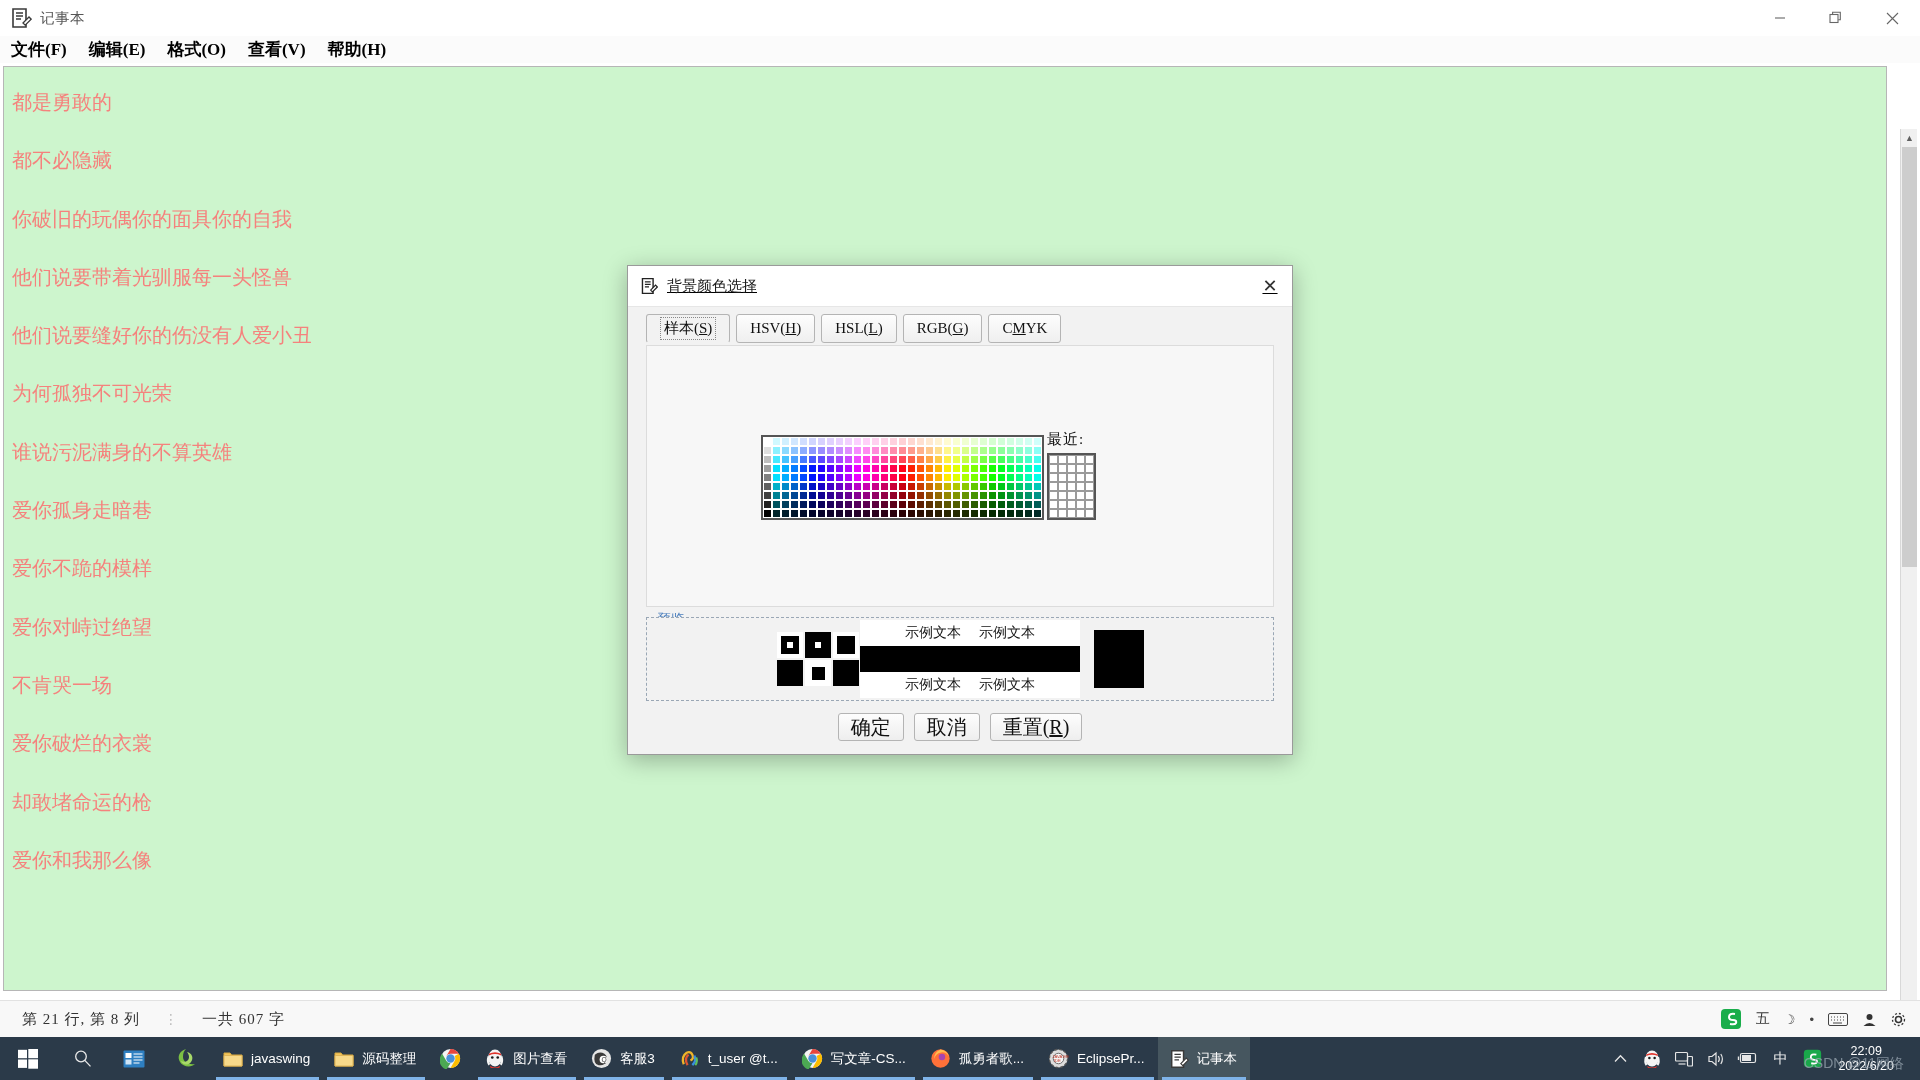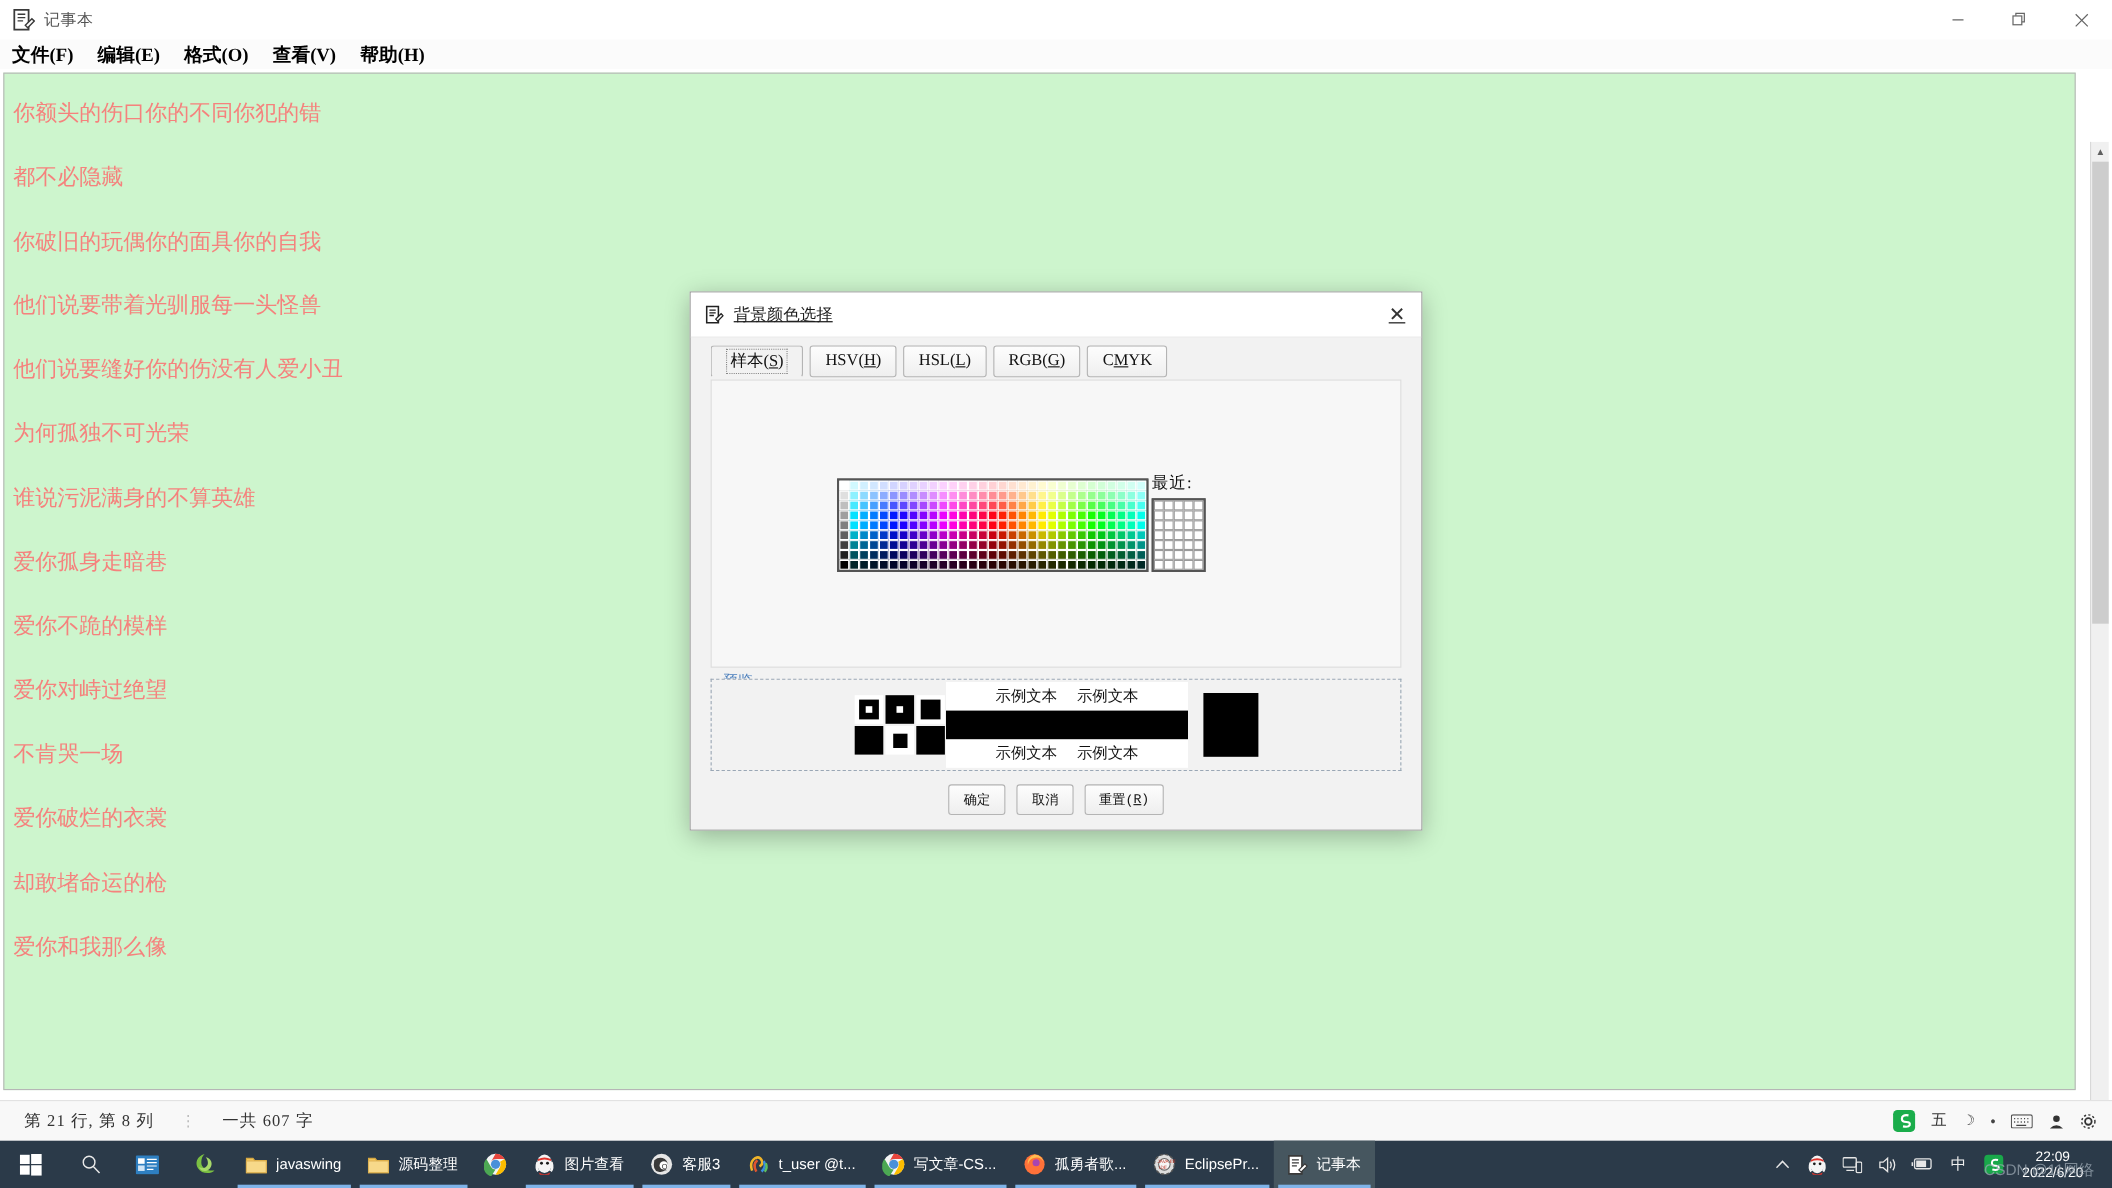--- a/index.html
+++ b/index.html
@@ -164,21 +164,21 @@
   .pv-row { display:flex; gap: 18px; justify-content:center; font-size: 14px; color:#111; height:26px; align-items:center;}
   .pv-bar { height: 26px; background:#000; }
   .pv-block { width: 50px; height: 58px; background:#000; margin-left: 14px; }
 
   
   #dlgbuttons { position:absolute; left:0; right:0; bottom: 13px; display:flex; justify-content:center; gap: 10px;}
   .dbtn {
     min-width: 52px; height: 28px; padding: 10px 12px;
     border:1px solid #b4b4b4; border-radius:3px;
     background: linear-gradient(#fdfdfd,#eeeeee);
-    font-family:Liberation Mono, monospace; font-size:12px; color:#111;
+    font-family:Liberation Serif, serif; font-size:20px; color:#111;
     display:flex; align-items:center; justify-content:center;
   }
   .dbtn .u { text-decoration: underline; }
 
   
   #taskbar {
     position:absolute; bottom:0; left:0; width:1920px; height:43px;
     background:#2b3a49; display:flex; align-items:center;
   }
   .tb-btn { height:43px; display:flex; align-items:center; position:relative; }
@@ -243,22 +243,22 @@
   <div id="menubar">
     <div class="menu-item">文件(F)</div>
     <div class="menu-item">编辑(E)</div>
     <div class="menu-item">格式(O)</div>
     <div class="menu-item">查看(V)</div>
     <div class="menu-item">帮助(H)</div>
   </div>
 
   <div id="editorwrap">
     <div id="editor">
-        <div class="line" style="height: 0px; line-height: 0px;">&nbsp;</div>
-        <div class="line">你额头的伤口你的不同你犯的错</div>
+        <div class="line">都是勇敢的</div>
+        <div class="line" style="height: 0px; line-height: 0px;">&nbsp;</div>
         <div class="line" style="height: 0px; line-height: 0px;">&nbsp;</div>
         <div class="line">都不必隐藏</div>
         <div class="line" style="height: 0px; line-height: 0px;">&nbsp;</div>
         <div class="line">你破旧的玩偶你的面具你的自我</div>
         <div class="line" style="height: 0px; line-height: 0px;">&nbsp;</div>
         <div class="line">他们说要带着光驯服每一头怪兽</div>
         <div class="line" style="height: 0px; line-height: 0px;">&nbsp;</div>
         <div class="line">他们说要缝好你的伤没有人爱小丑</div>
         <div class="line" style="height: 0px; line-height: 0px;">&nbsp;</div>
         <div class="line">为何孤独不可光荣</div>

